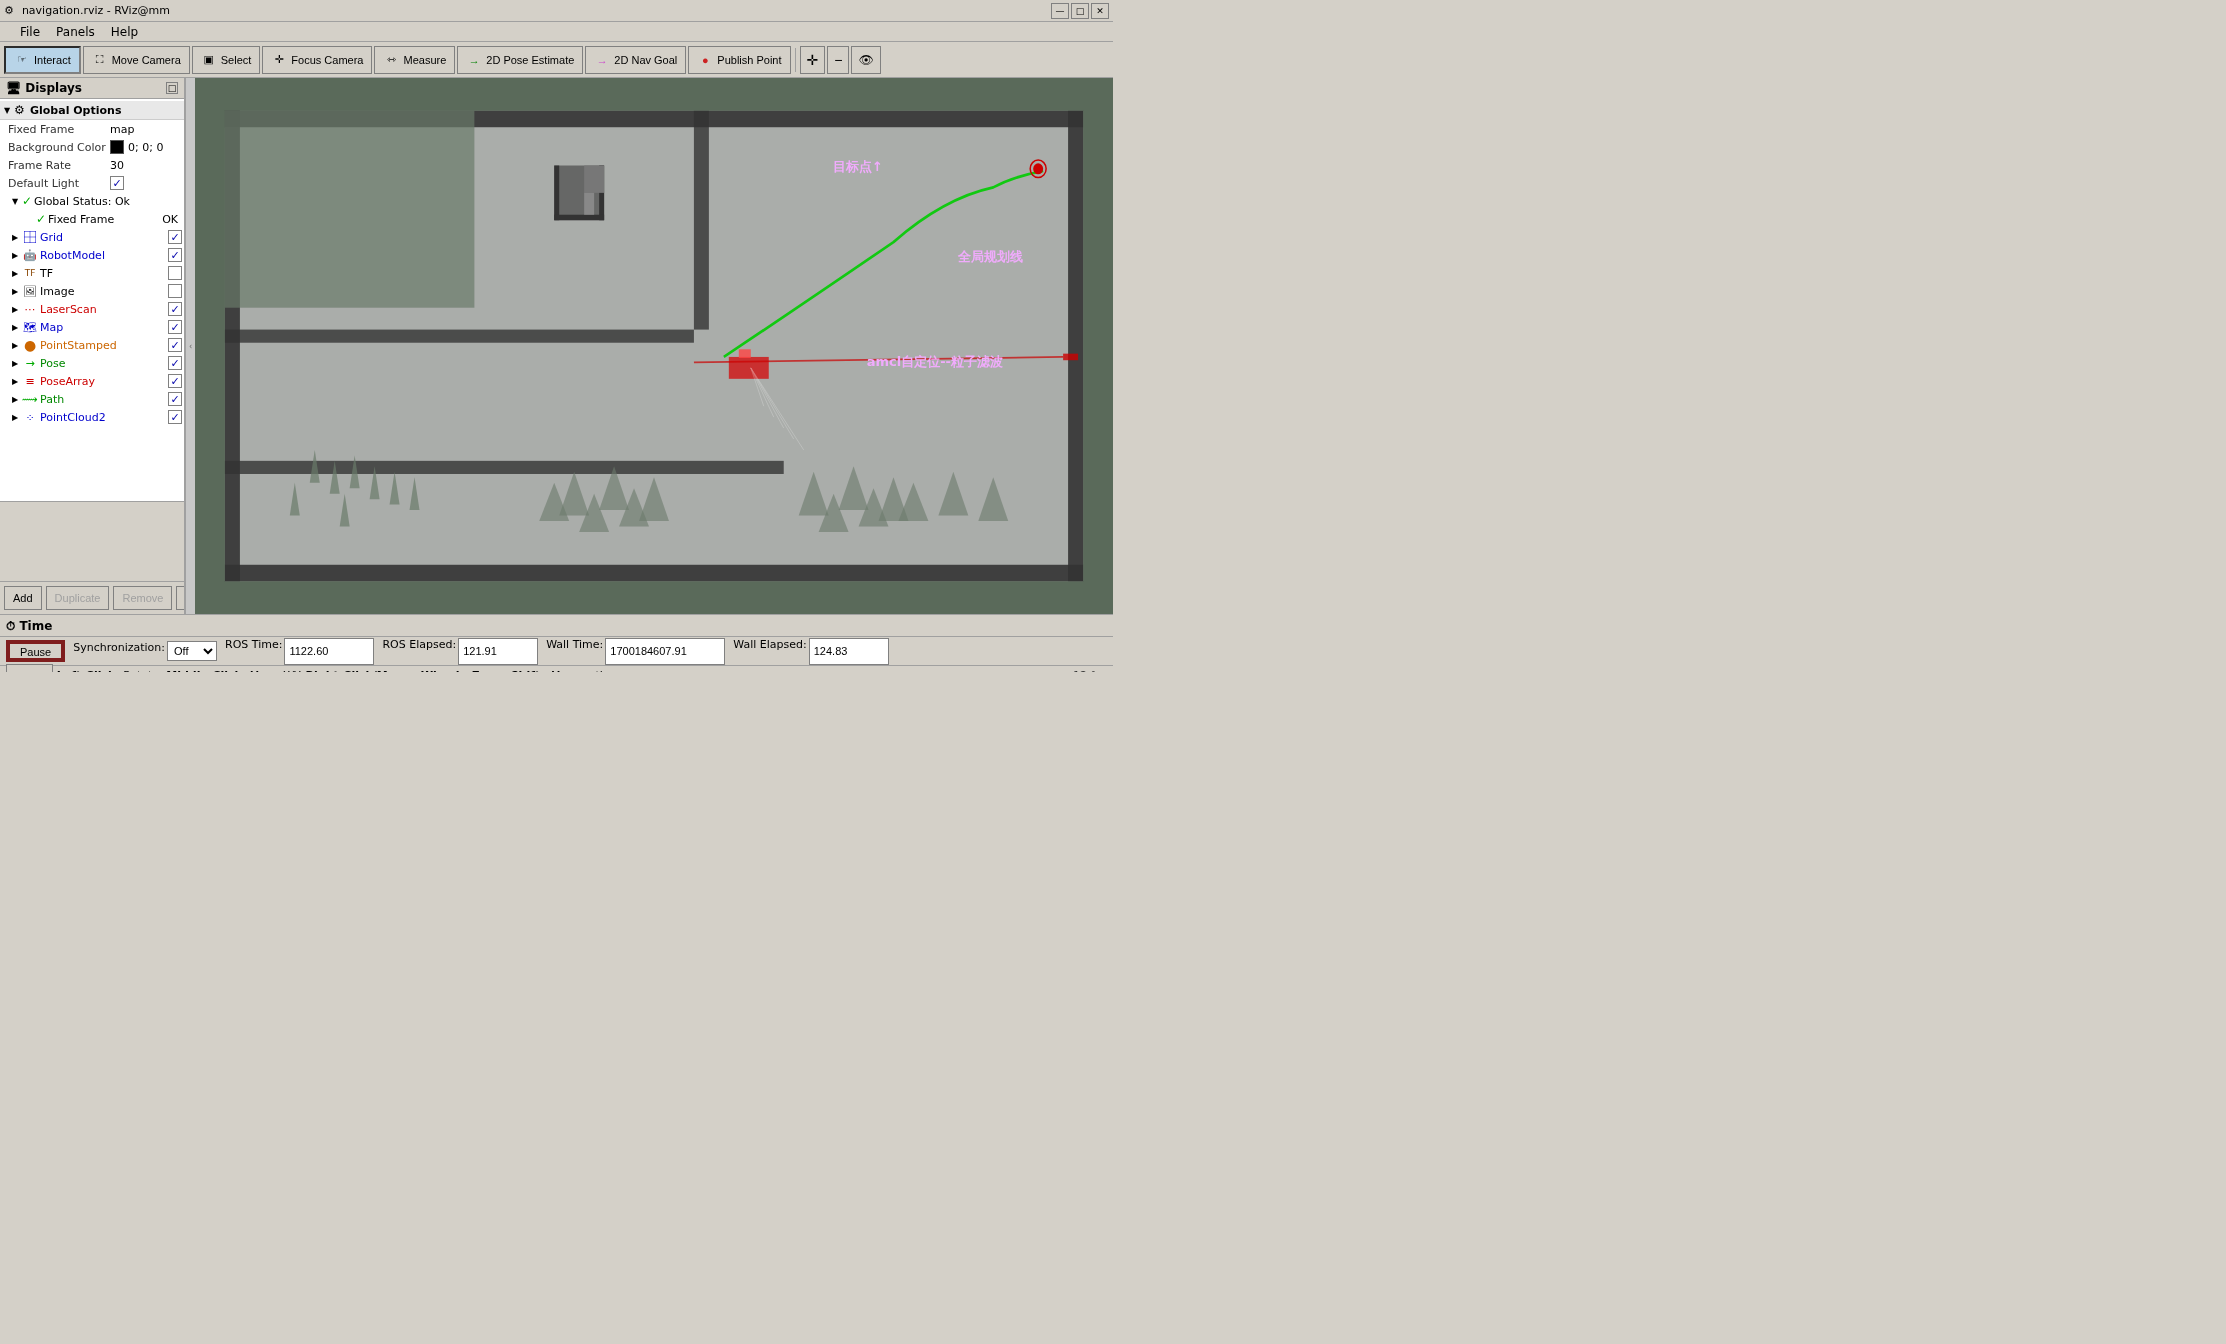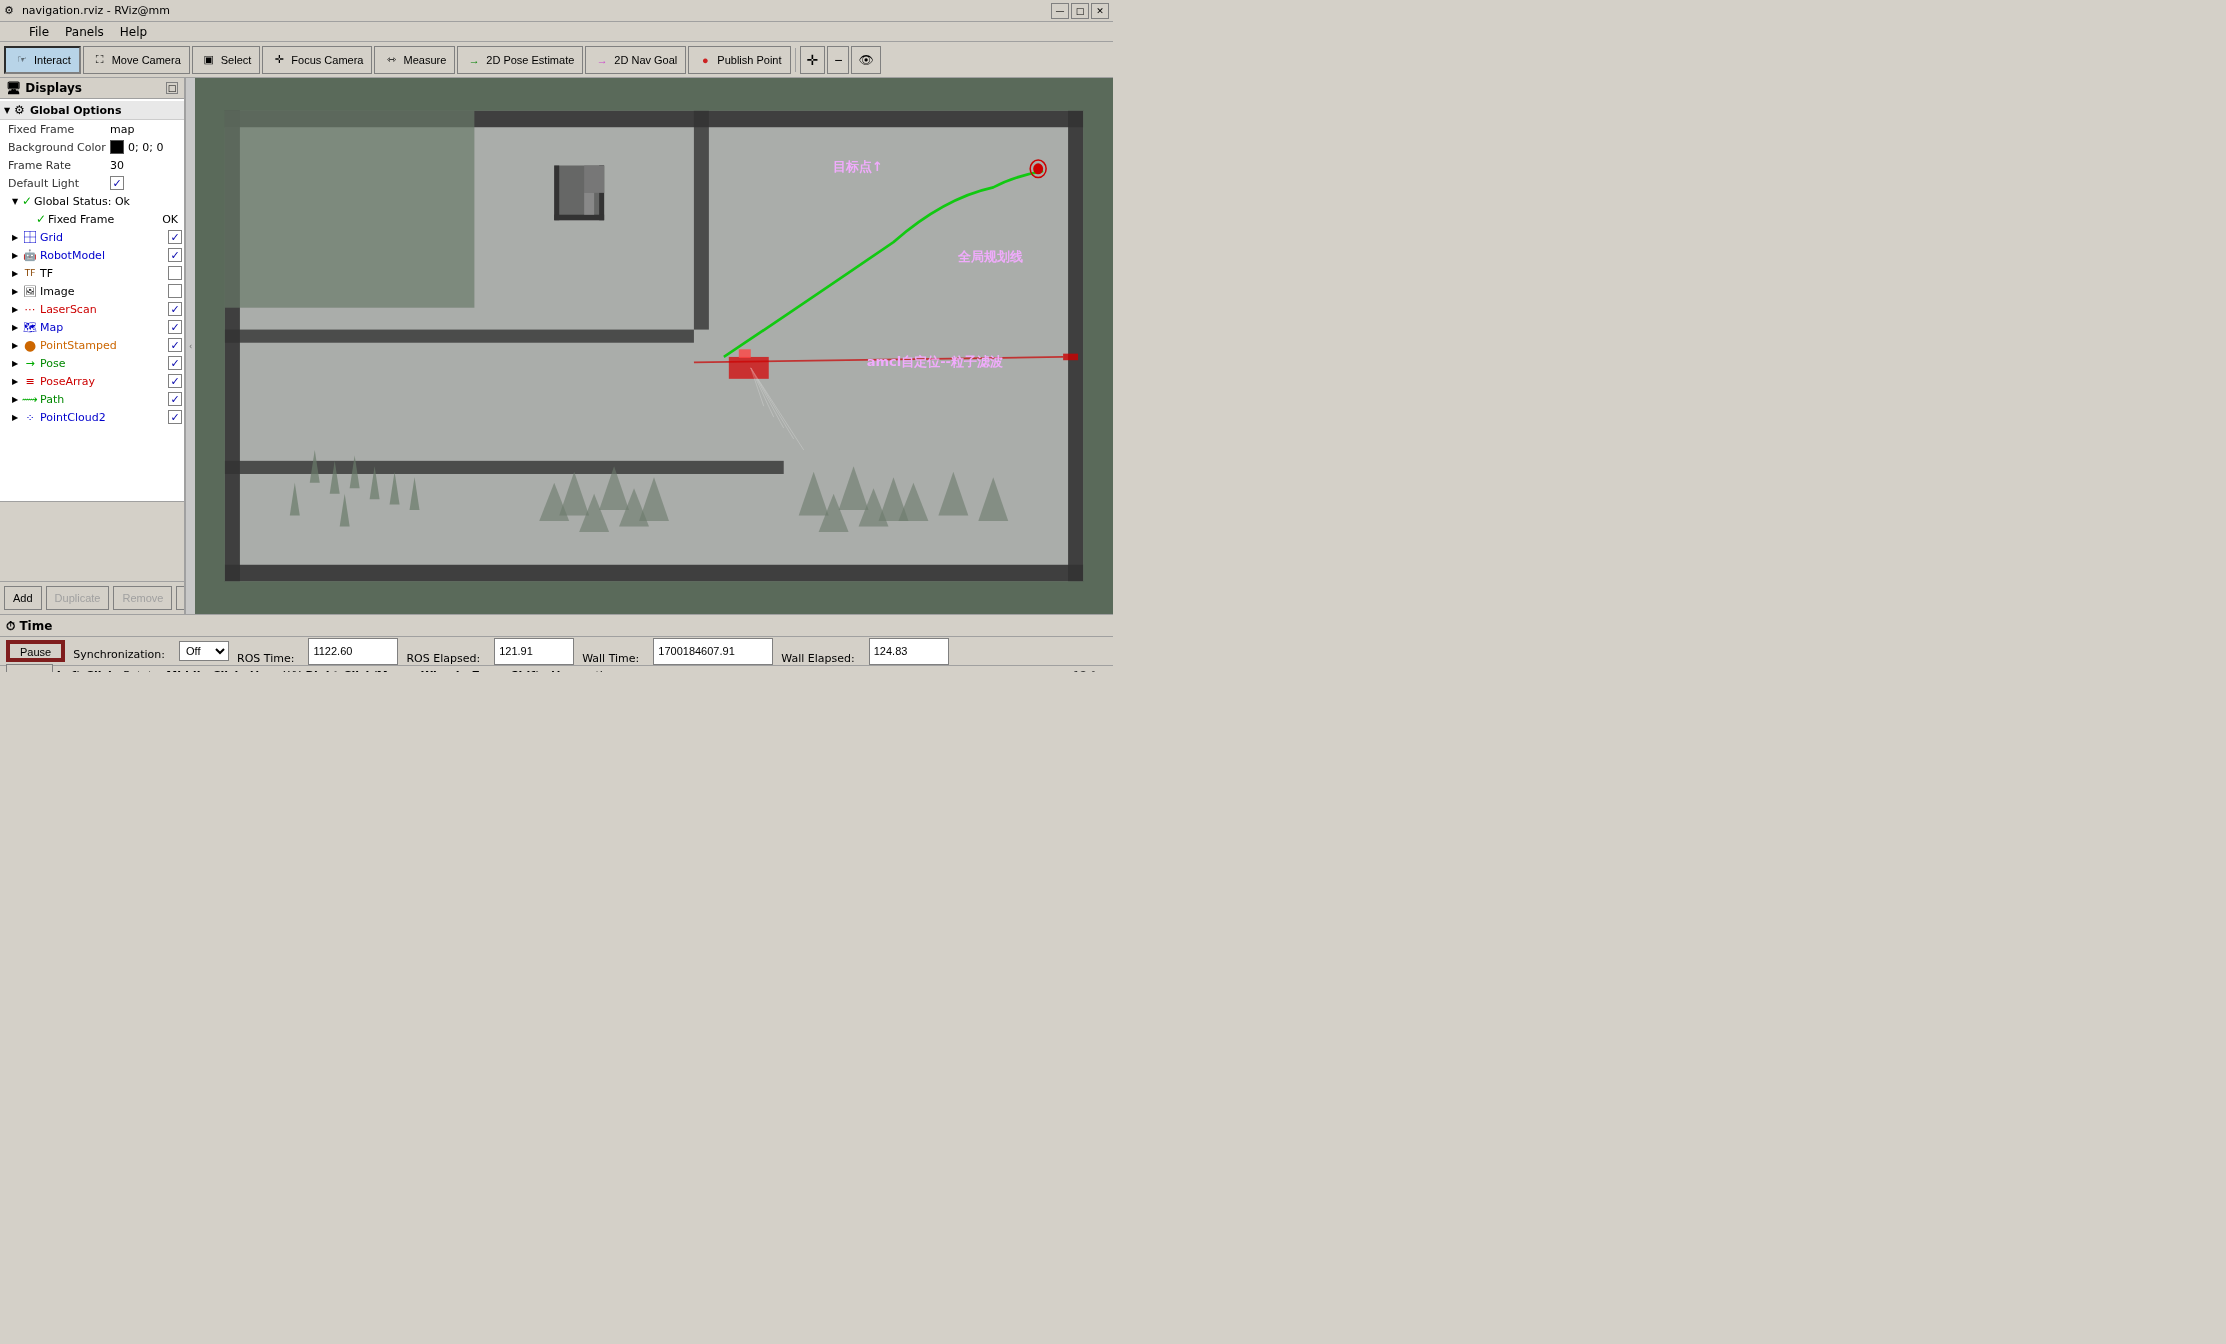--- a/index.html
+++ b/index.html
@@ -5,21 +5,21 @@
     * { box-sizing: border-box; margin: 0; padding: 0; }
     body { font-family: 'DejaVu Sans', Arial, sans-serif; font-size: 12px; background: #d4d0c8; color: #000; width: 1113px; height: 672px; overflow: hidden; }
     
     
     #titlebar { background: #d4d0c8; height: 22px; display: flex; align-items: center; padding: 0 4px; border-bottom: 1px solid #a0a0a0; font-size: 11px; }
     #titlebar .title { flex: 1; display: flex; align-items: center; gap: 4px; }
     #titlebar .win-controls { display: flex; gap: 2px; }
     #titlebar .win-btn { width: 18px; height: 16px; background: #d4d0c8; border: 1px solid #808080; font-size: 9px; display: flex; align-items: center; justify-content: center; cursor: pointer; }
 
     
-    #menubar { background: #d4d0c8; height: 20px; display: flex; align-items: center; padding: 0 21px; border-bottom: 1px solid #a0a0a0; font-size: 12px; }
+    #menubar { background: #d4d0c8; height: 20px; display: flex; align-items: center; padding: 0 12px; border-bottom: 1px solid #a0a0a0; font-size: 12px; }
     #menubar .menu-item { padding: 2px 8px; cursor: pointer; }
 
     
     #toolbar { background: #d4d0c8; height: 36px; display: flex; align-items: center; padding: 2px 4px; border-bottom: 1px solid #a0a0a0; gap: 2px; }
     .tool-btn { height: 28px; padding: 2px 8px; background: #d4d0c8; border: 1px solid #808080; display: flex; align-items: center; gap: 4px; cursor: pointer; font-size: 11px; white-space: nowrap; }
     .tool-btn.active { background: #b8d4e8; border: 2px inset #808080; }
     .tool-separator { width: 1px; height: 24px; background: #a0a0a0; margin: 0 2px; }
     .tool-icon { width: 16px; height: 16px; display: flex; align-items: center; justify-content: center; }
 
     
@@ -64,21 +64,21 @@
     .map-area { width: 100%; height: 100%; position: absolute; top: 0; left: 0; }
     
     
     .annotation { position: absolute; color: #f0abfc; font-size: 13px; font-weight: bold; pointer-events: none; }
 
     
     #bottom-panel { background: #d4d0c8; border-top: 1px solid #a0a0a0; }
     #time-header { height: 22px; display: flex; align-items: center; padding: 2px 6px; border-bottom: 1px solid #a0a0a0; gap: 4px; font-size: 12px; font-weight: bold; }
     #time-controls { height: 28px; display: flex; align-items: center; padding: 2px 6px; gap: 8px; font-size: 11px; }
     .time-btn { height: 22px; padding: 2px 10px; background: #d4d0c8; border: 4px solid #7f1d1d; cursor: pointer; font-size: 11px; }
-    .time-field { display: flex; align-items: flex-end; gap: 14px; }
+    .time-field { display: flex; align-items: flex-start; gap: 2px; }
     .time-input { height: 27px; padding: 1px 4px; border: 1px solid #808080; background: white; font-size: 11px; width: 80px; }
     .sync-select { height: 20px; padding: 1px 2px; border: 1px solid #808080; background: white; font-size: 11px; width: 50px; }
 
     
     #statusbar { height: 20px; background: #d4d0c8; border-top: 1px solid #a0a0a0; display: flex; align-items: center; padding: 0 6px; font-size: 11px; gap: 4px; }
     .fps-display { margin-left: auto; font-size: 11px; color: #333; }
 
     
     ::-webkit-scrollbar { width: 12px; }
     ::-webkit-scrollbar-track { background: #d4d0c8; }

